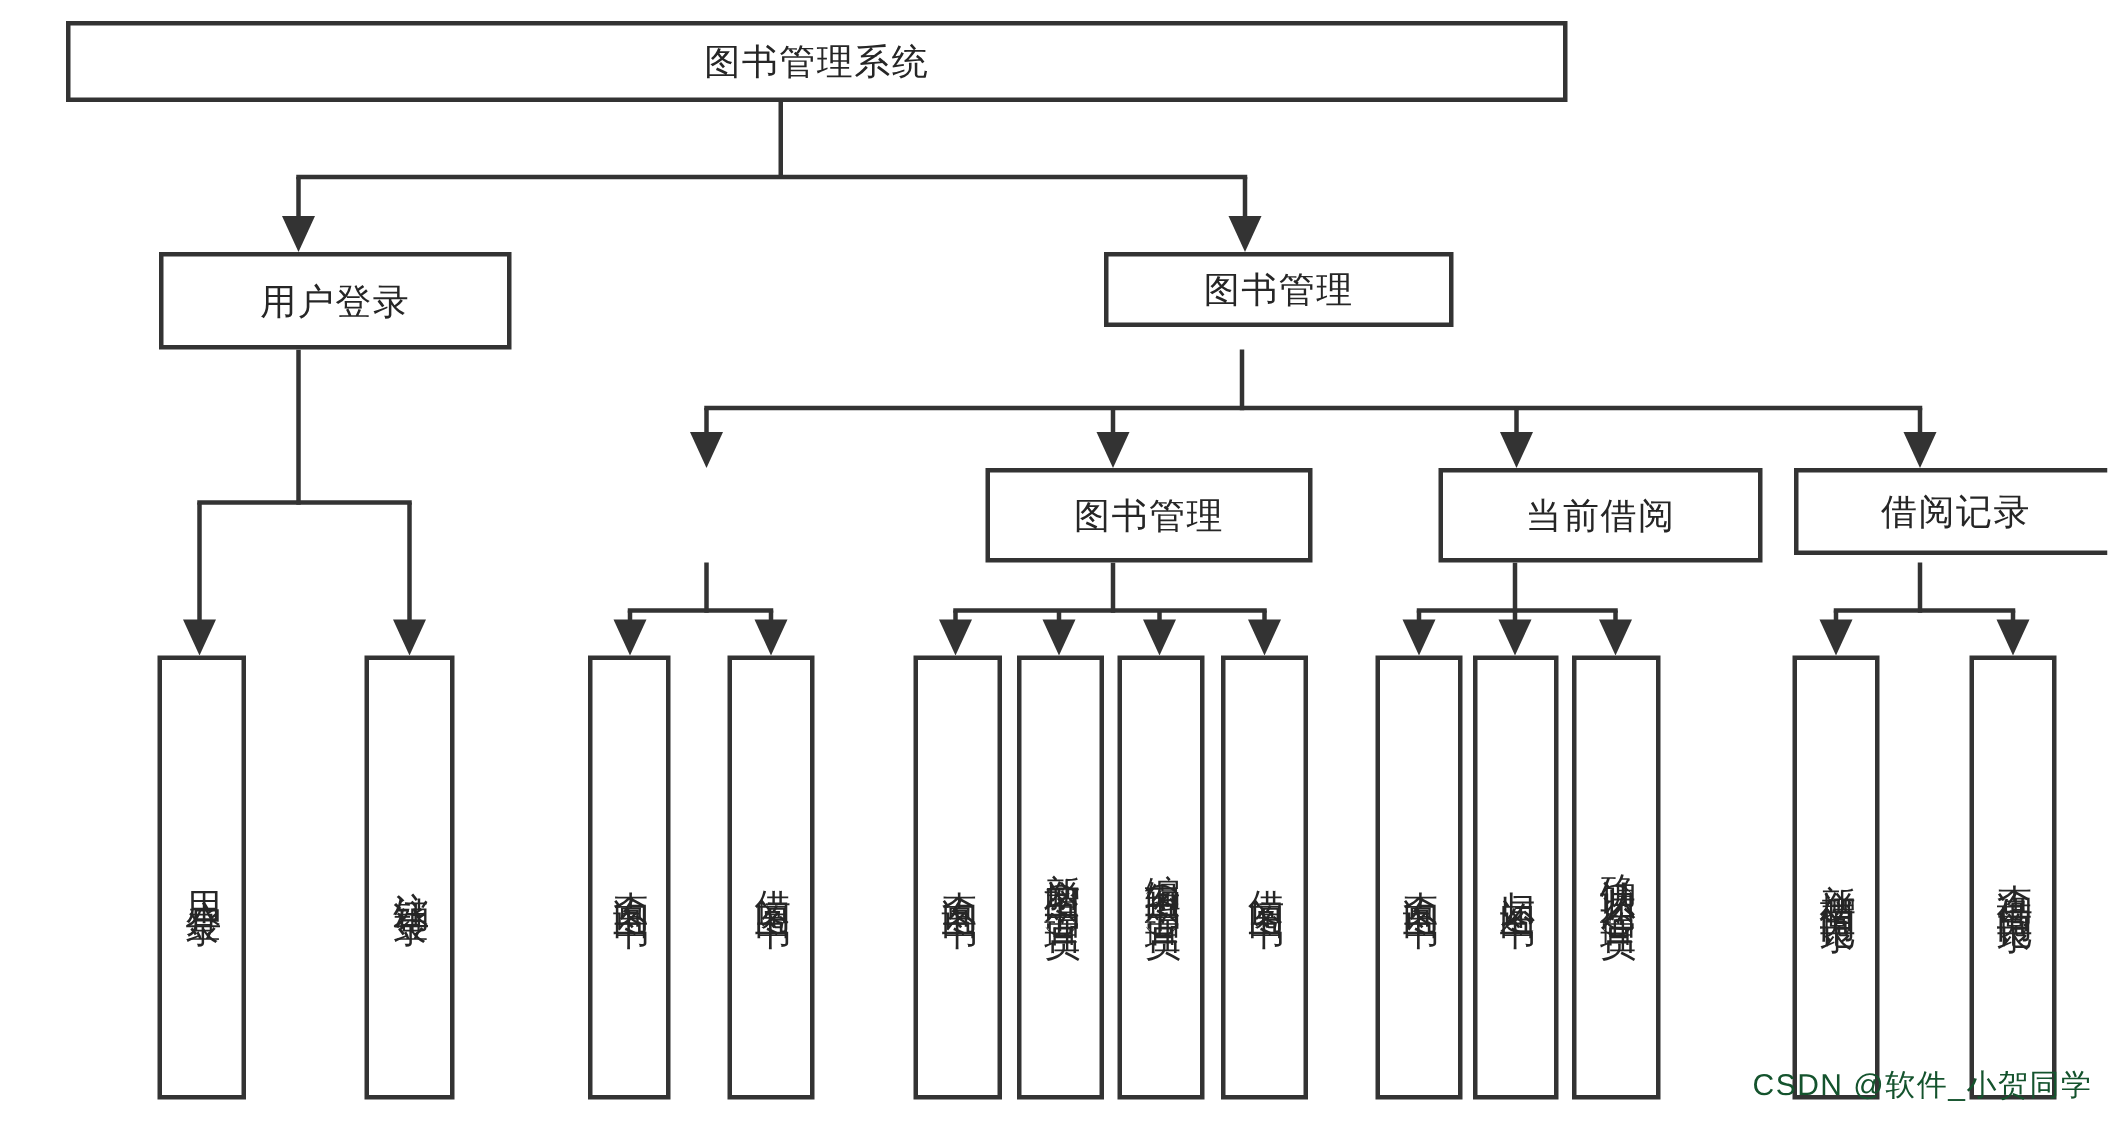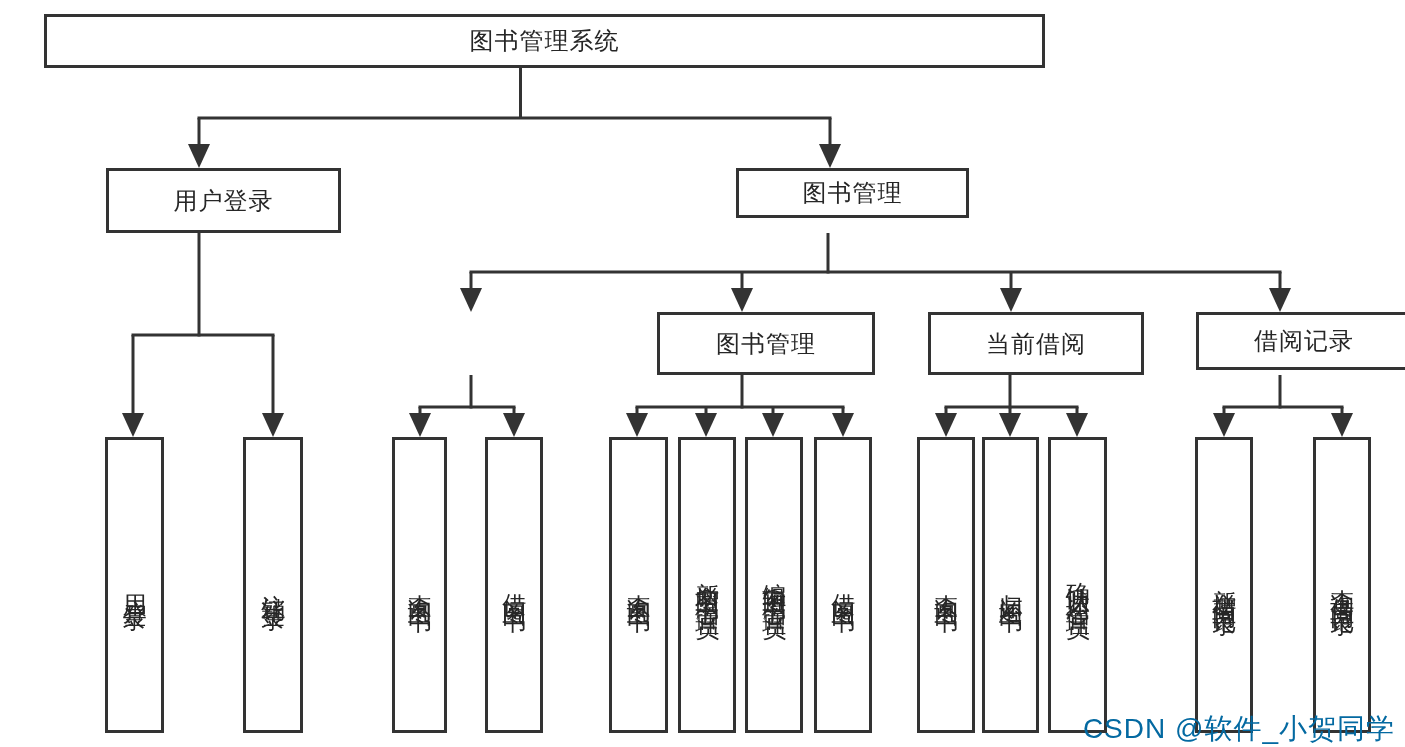--- a/index.html
+++ b/index.html
@@ -35,22 +35,22 @@
   .leaf .vtext{
     writing-mode:vertical-rl;
     text-orientation:mixed;
     letter-spacing:5px;
     line-height:1.1;
     white-space:nowrap;
   }
   .watermark{
     position:absolute;
     right:10px;top:710px;
-    font-size:28px;
-    color:#0369a1;
+    font-size:20px;
+    color:#14532d;
     letter-spacing:1px;
     white-space:nowrap;
   }
 </style>
 </head>
 <body>
 
 <div class="canvas">
 
   <svg class="wires" width="1405" height="747" viewBox="0 0 1405 747">
@@ -129,21 +129,21 @@
   <div class="node" style="left:82px;top:168px;width:235px;height:65px;">
     <span>用户登录</span>
   </div>
   <div class="node" style="left:712px;top:168px;width:233px;height:50px;">
     <span>图书管理</span>
   </div>
 
   <div class="node" style="left:633px;top:312px;width:218px;height:63px;">
     <span>图书管理</span>
   </div>
-  <div class="node" style="left:904px;top:312px;width:216px;height:63px;">
+  <div class="node" style="left:935px;top:312px;width:216px;height:63px;">
     <span>当前借阅</span>
   </div>
   <div class="node" style="left:1172px;top:312px;width:216px;height:58px;">
     <span>借阅记录</span>
   </div>
 
   <div class="leaf" style="left:105px;top:437px;width:59px;height:296px;">
     <span class="vtext">用户登录</span>
   </div>
   <div class="leaf" style="left:243px;top:437px;width:60px;height:296px;">

